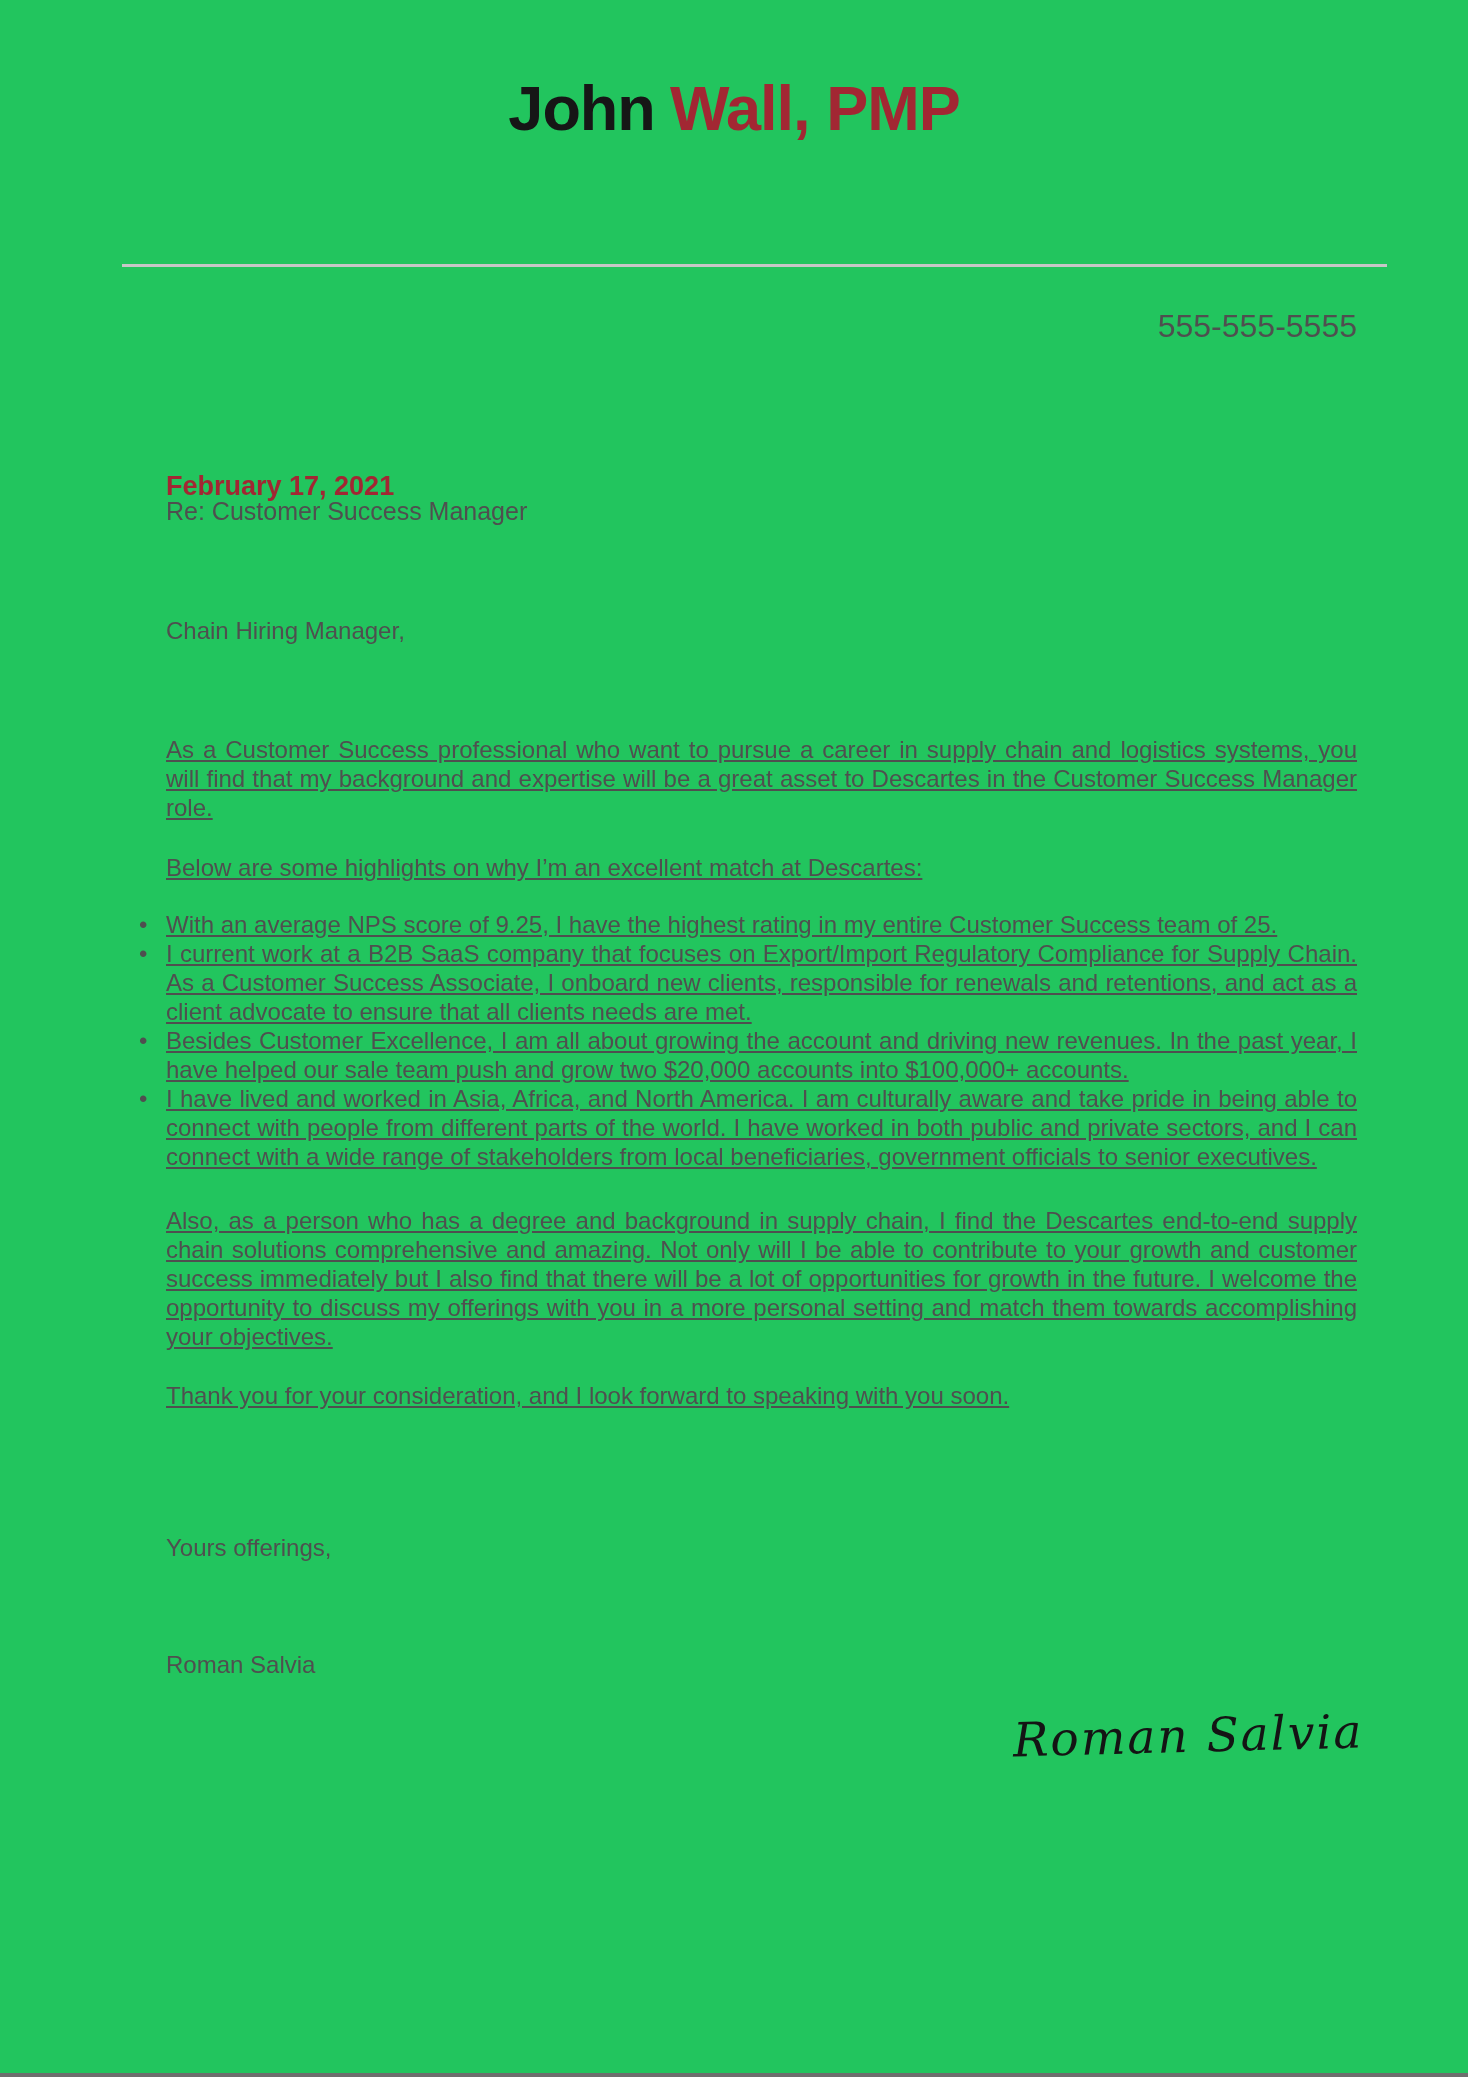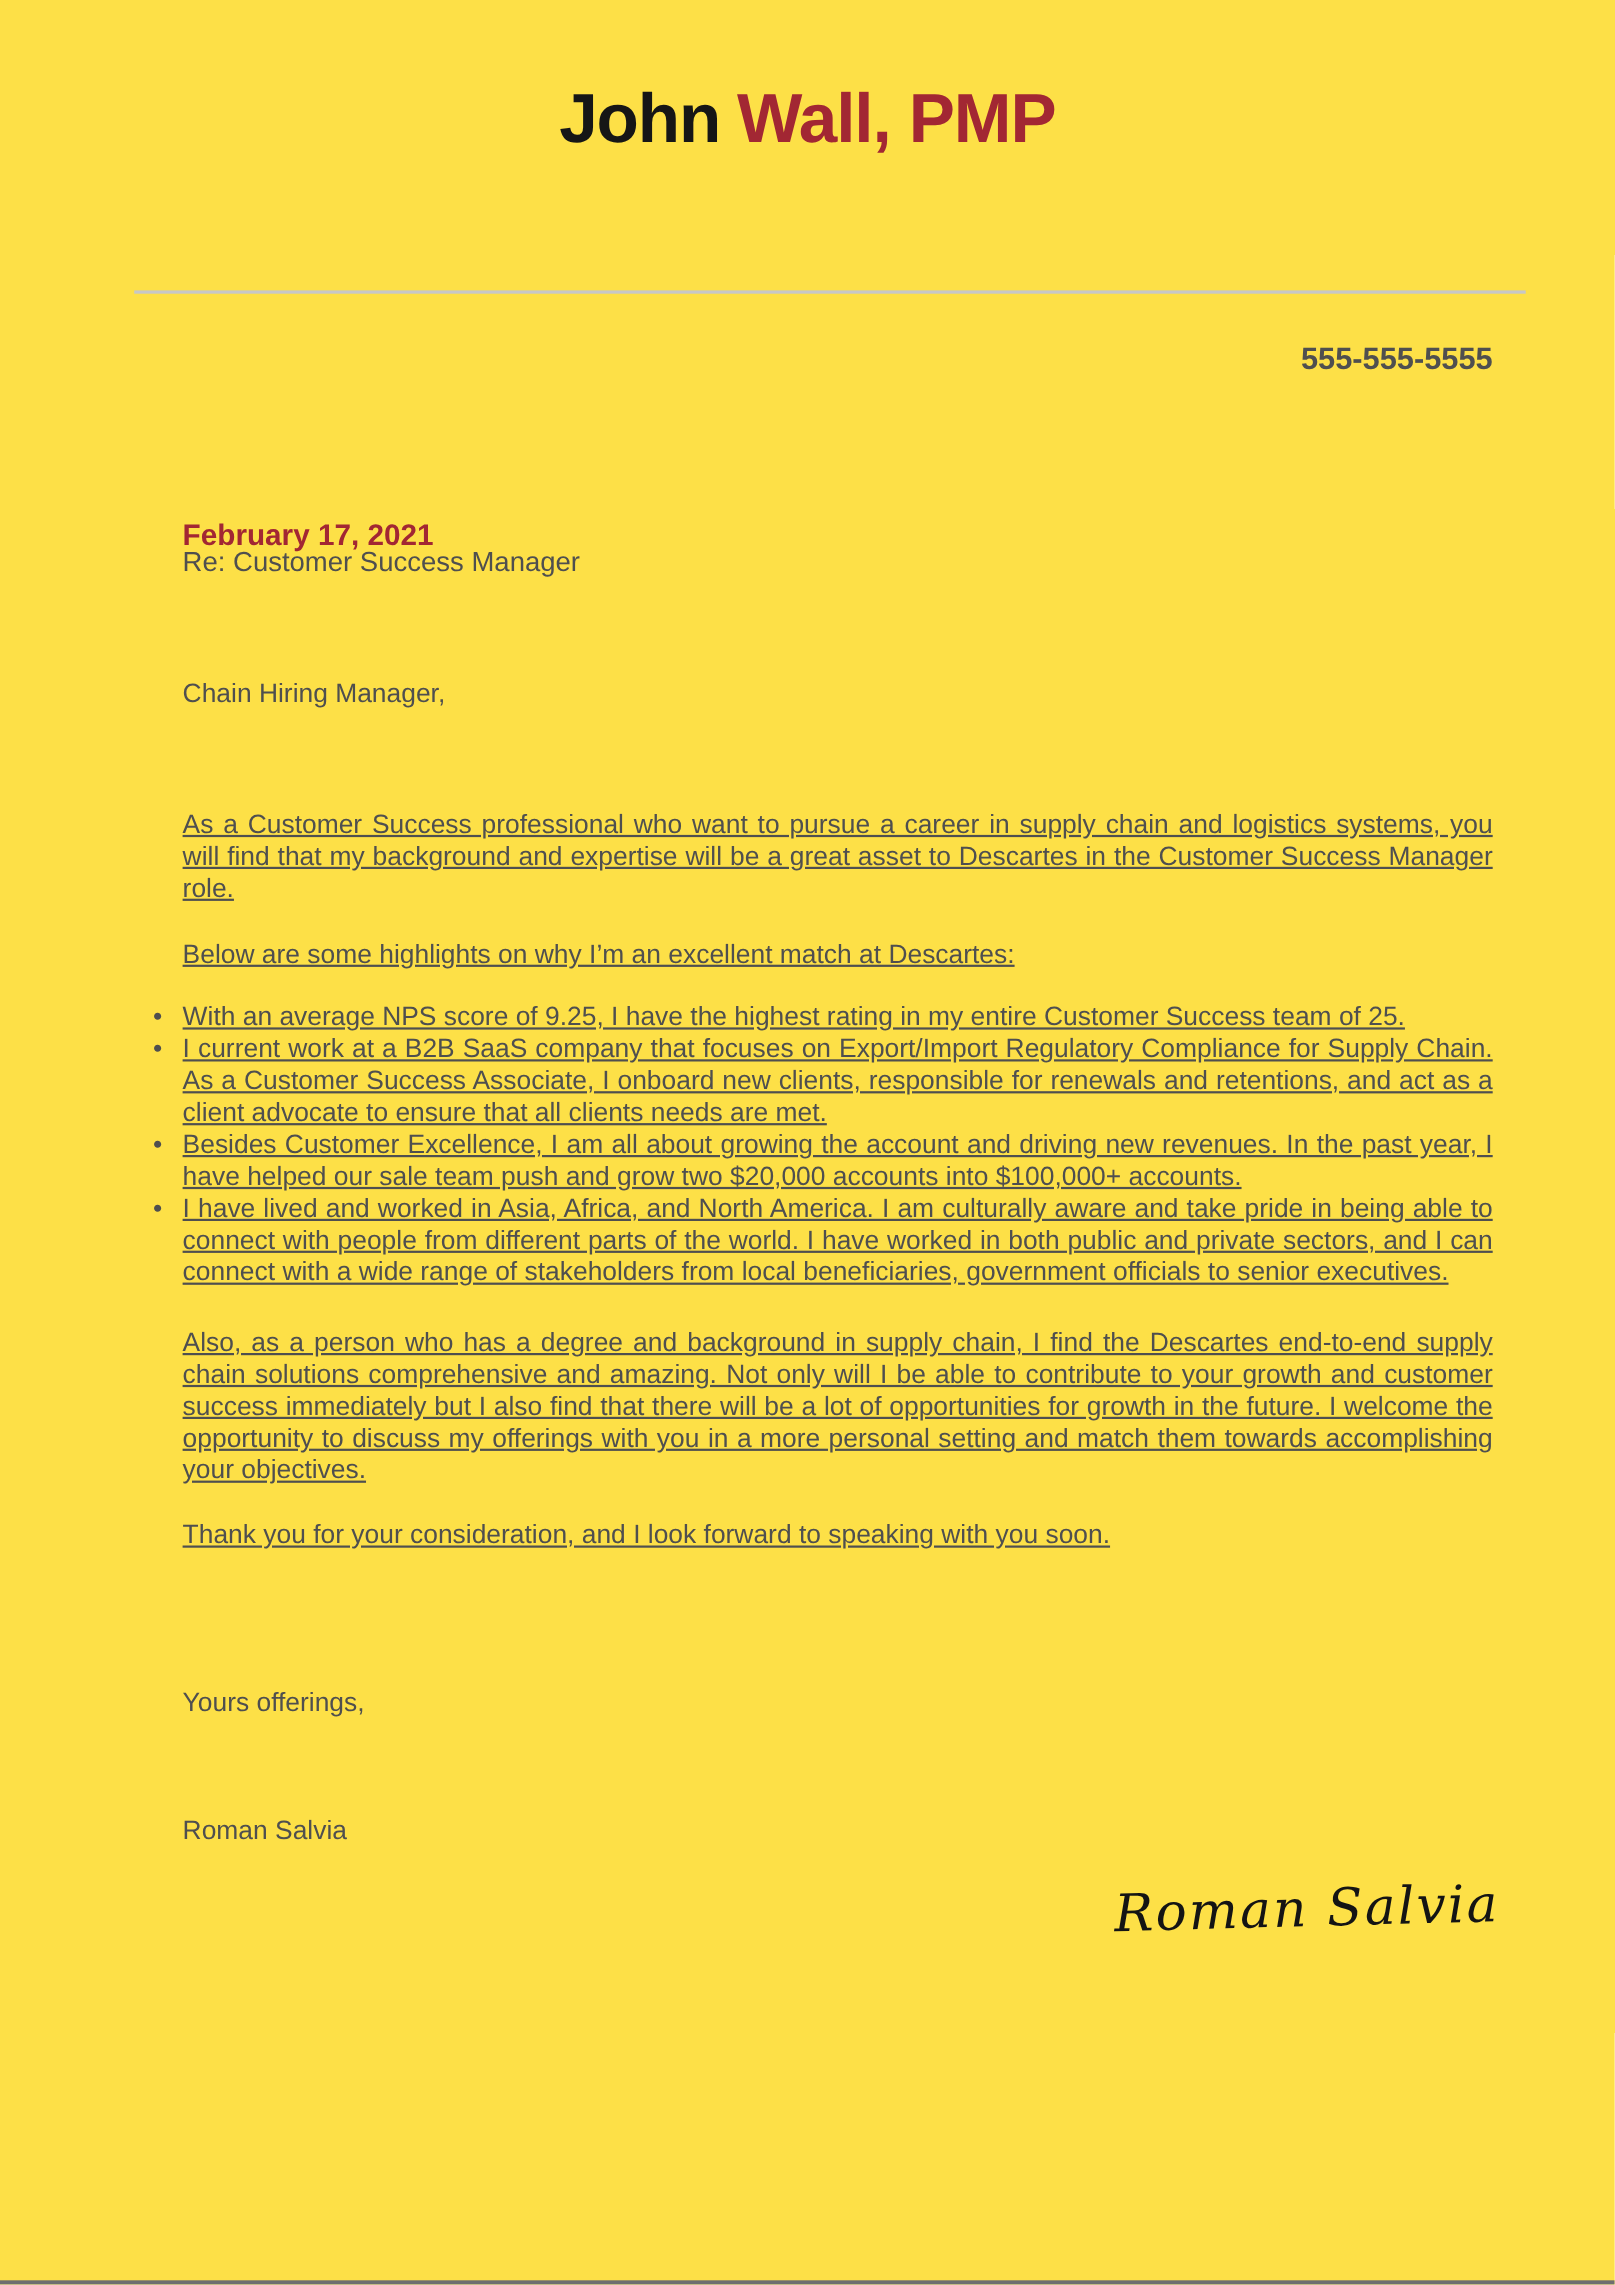--- a/index.html
+++ b/index.html
@@ -1,21 +1,21 @@
 <!DOCTYPE html>
 <html style="--accent: #a22733;"><head>
 <meta charset="utf-8">
 <style>
   * { margin:0; padding:0; box-sizing:border-box; }
   html,body { background:#ffffff; }
   .page {
     position:relative;
     width:1468px;
     height:2077px;
-    background:#fde047;
+    background:#22c55e;
     font-family:"Liberation Sans", sans-serif;
     overflow:hidden;
   }
   
   .title {
     position:absolute;
     top:72px; left:0; right:0;
     text-align:center;
     font-size:63px;
     font-weight:700;
@@ -29,24 +29,23 @@
     position:absolute;
     top:264px; left:122px;
     width:1265px; height:3px;
     background:#c7c7c7;
   }
   
   .contact {
     position:absolute;
     top:311px; left:166px; right:111px;
     text-align:right;
-    font-size:28px;
+    font-size:32px;
     line-height:30px;
     color:#4f4f4f;
-    font-weight:bold;
   }
   
   .date-line {
     position:absolute;
     top:471px; left:166px;
     font-size:27px;
     font-weight:700;
     color:var(--accent);
   }
   .subject-line {

